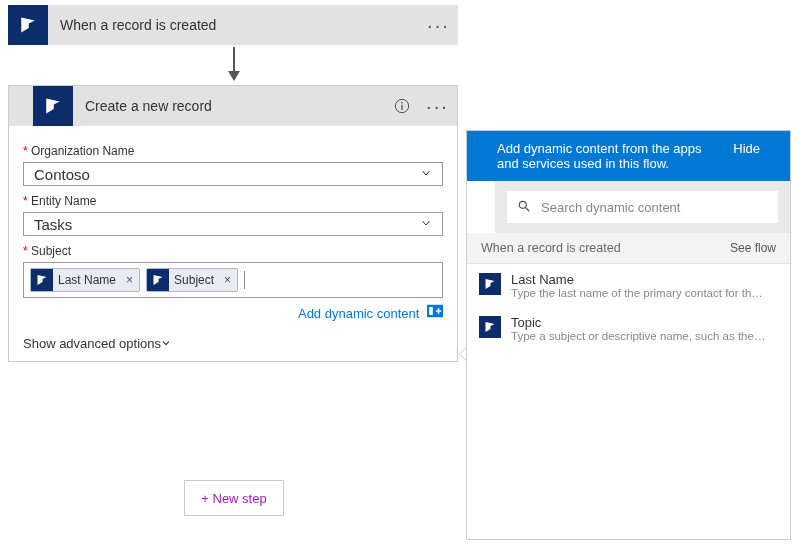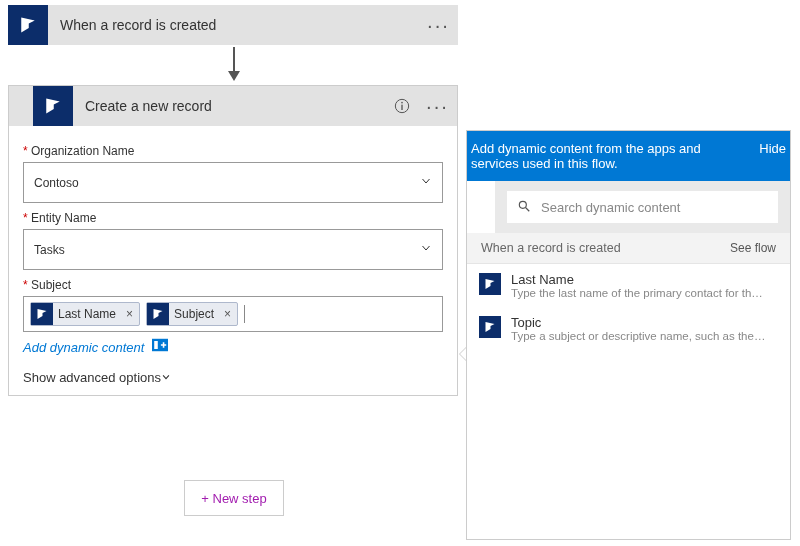--- a/index.html
+++ b/index.html
@@ -23,59 +23,59 @@
   .action-header {
     height: 40px; background: #e2e2e2; display: flex; align-items: center; padding-left: 24px;
   }
   .action-title { flex:1; padding-left: 12px; font-size:14px; color:#333; }
   .info-icon { width: 30px; height: 40px; display:flex; align-items:center; justify-content:center; color:#555; }
 
   .action-body { padding: 14px 14px 10px 14px; }
   .field-label { font-size: 12px; color: #333; margin-bottom: 4px; margin-top: 4px; }
   .req { color: #c00; }
   .select-box {
-    border: 1px solid #999; height: 41px; display:flex; align-items:center; padding: 0 10px;
-    justify-content: space-between; cursor: pointer; margin-bottom: 8px; font-size:12px;
+    border: 1px solid #999; height: 24px; display:flex; align-items:center; padding: 0 10px;
+    justify-content: space-between; cursor: pointer; margin-bottom: 8px; font-size:15px;
   }
   .chev { font-size: 12px; color:#333; }
   .token-input {
     border: 1px solid #999; min-height: 36px; display:flex; align-items:center; padding: 4px 6px;
     gap: 6px; flex-wrap: wrap;
   }
   .token {
     background: #e8ebf1; border: 1px solid #aeb8cc; border-radius: 2px;
     display: inline-flex; align-items: center; height: 24px; font-size: 12px; color:#333;
   }
   .token .ticon { width: 22px; height: 22px; background: #0c2d6a; display:flex; align-items:center; justify-content:center; margin-right: 5px; }
   .token .tlabel { padding-right: 4px; }
   .token .tx { padding: 0 6px; cursor:pointer; color:#555; }
   .text-cursor { width:1px; height:18px; background:#888; display:inline-block; }
 
-  .add-dyn-row { text-align: left; margin-top: 6px; font-style: italic; }
+  .add-dyn-row { text-align: right; margin-top: 6px; }
   .add-dyn-link { color: #0078d4; font-size: 13px; cursor:pointer; }
   .add-dyn-badge { display:inline-block; margin-left:4px;}
 
   .adv-row { margin-top: 15px; font-size: 13px; color:#333; cursor:pointer; display:flex; align-items:center; }
   .adv-chev { font-size: 11px; }
 
   .conn-row { margin-top: 20px; font-size: 12px; color: #767676; }
   .conn-row .chg { color: #a4262c; cursor:pointer; }
 
   .new-step-btn {
     position: absolute; left: 184px; top: 480px;
     width: 100px; height: 36px; border: 1px solid #ccc; background:#fff;
     display:flex; align-items:center; justify-content:center; cursor:pointer; font-size:13px; color:#a21caf;
   }
 
   .dyn-panel {
     position: absolute; left: 466px; top: 130px; width: 325px; height: 410px;
     border: 1px solid #ccc; background: #fff; display:flex; flex-direction:column;
   }
   .dyn-panel-header {
-    background: #0078d4; color: #fff; padding: 10px 4px; font-size: 13px; display:flex; justify-content: center; align-items:flex-start;
+    background: #0078d4; color: #fff; padding: 10px 30px; font-size: 13px; display:flex; justify-content: center; align-items:flex-start;
   }
   .dyn-hide { cursor:pointer; font-size:13px; margin-left:10px; white-space:nowrap; }
   .dyn-search-wrap { padding: 10px 12px; background: #e9e9e9; margin-left: 28px; }
   .dyn-search {
     background:#fff; height: 32px; display:flex; align-items:center; padding: 0 10px; gap:8px;
   }
   .dyn-search input { border:none; outline:none; flex:1; font-size:13px; color:#333; }
   .dyn-search input::placeholder { color:#888; }
   .dyn-section-header {
     padding: 8px 14px; font-size: 12.5px; color:#666; display:flex; justify-content:space-between; align-items:center;

